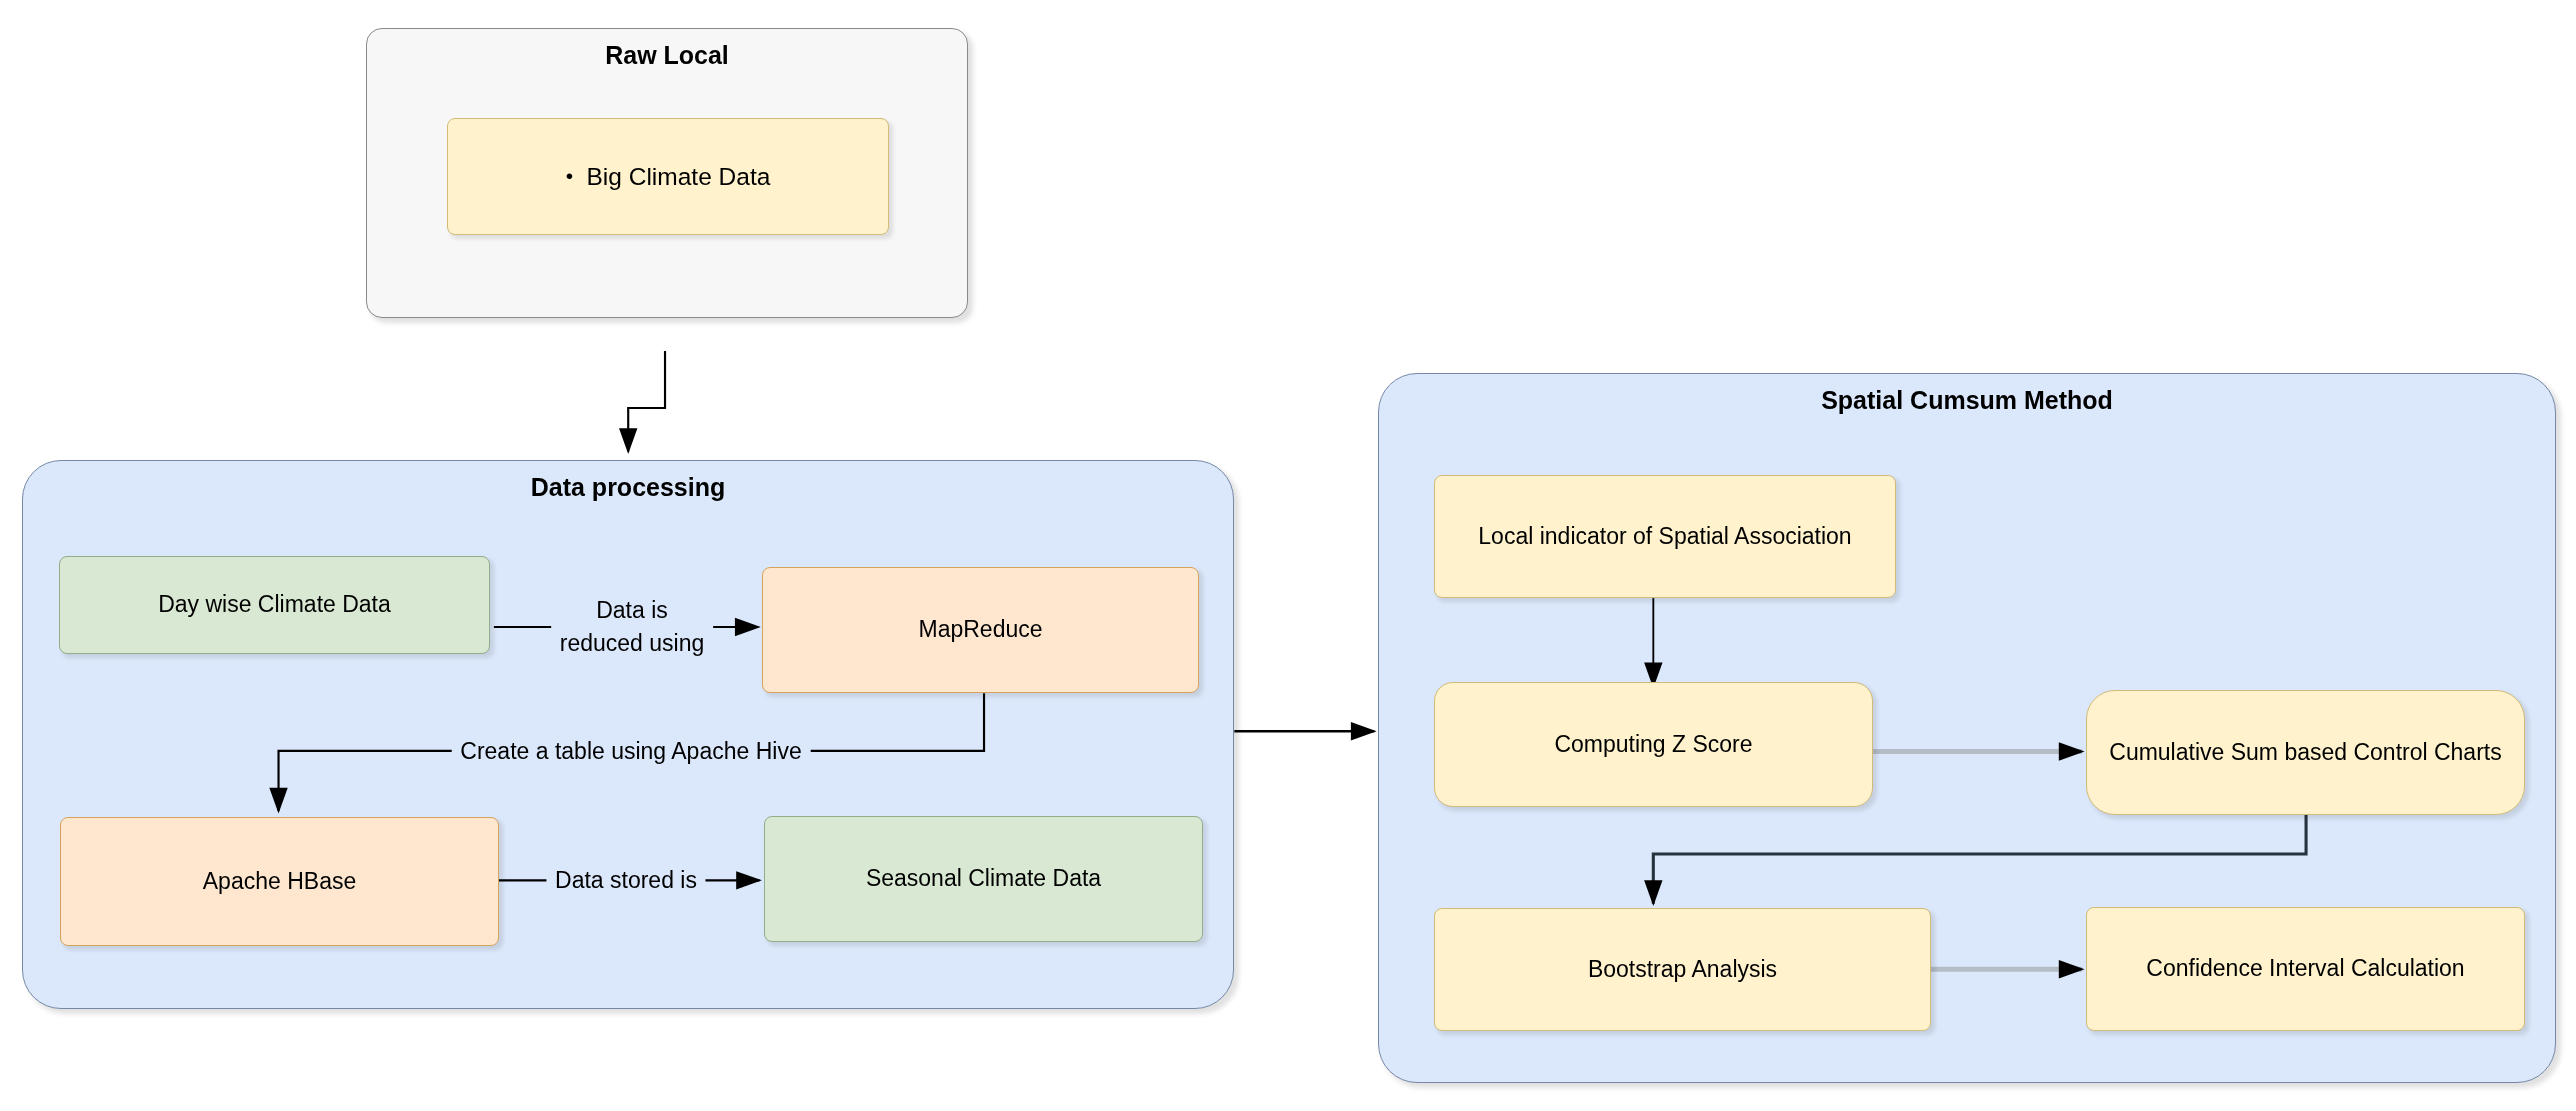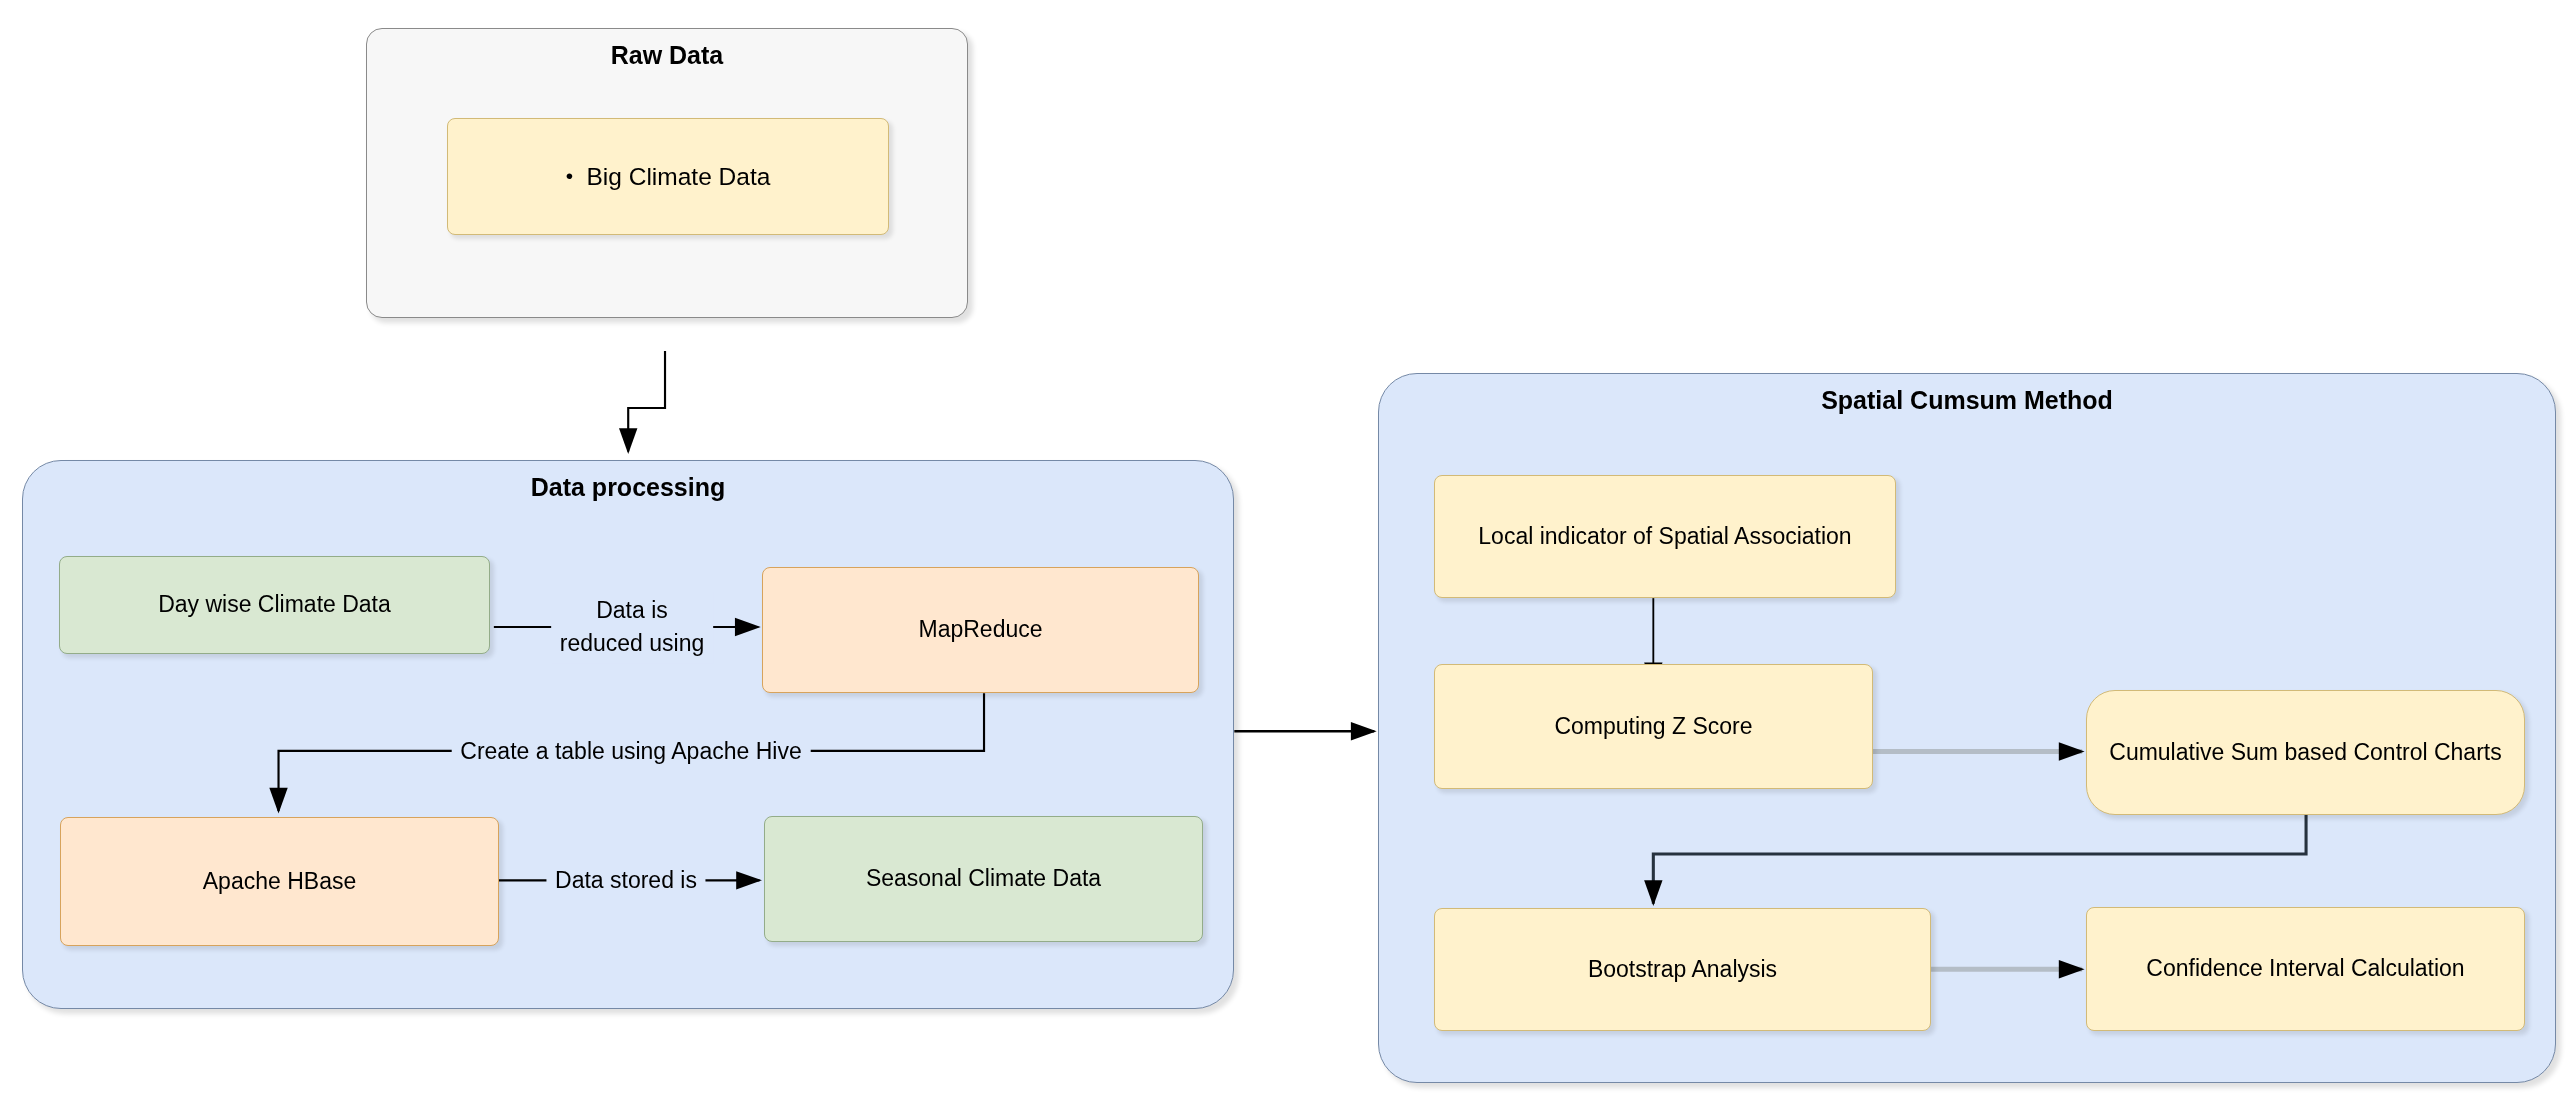--- a/index.html
+++ b/index.html
@@ -31,42 +31,42 @@
   .yellow{background:var(--yellow_fill);border-color:var(--yellow_border);}
   .green {background:var(--green_fill); border-color:var(--green_border);}
   .orange{background:var(--orange_fill);border-color:var(--orange_border);}
 
   .n-big     {left:447px; top:118px; width:442px;height:117px;font-size:24.5px;}
   .n-daywise {left:59px;  top:556px; width:431px;height:98px;}
   .n-mapred  {left:762px;top:567px; width:437px;height:126px;text-align:center;}
   .n-hbase   {left:60px;  top:817px;width:439px;height:129px;align-items:center;}
   .n-seasonal{left:764px;top:816px;width:439px;height:126px;}
   .n-local   {left:1434px;top:475px; width:462px;height:123px;}
-  .n-zscore  {left:1434px;top:664px;width:439px;height:125px;}
+  .n-zscore  {left:1434px;top:682px;width:439px;height:125px;border-radius:19px;}
   .n-cumsum  {left:2086px;top:690px;width:439px;height:125px;border-radius:29px;}
   .n-boot    {left:1434px;top:908px;width:497px;height:123px;}
   .n-conf    {left:2086px;top:907px;width:439px;height:124px;}
 
   .bullet{display:inline-block;margin-right:13.5px;font-size:21px;position:relative;top:-1.8px;}
 
   .edge-label{position:absolute;transform:translate(-50%,-50%);background:var(--blue_fill);
               font-size:23px;text-align:center;line-height:1.45;padding:2.5px 8.6px;white-space:nowrap;}
   .lbl-reduce{left:632px;top:627px;}
   .lbl-hive  {left:631px;top:751px;}
   .lbl-stored{left:626px;top:880px;}
 
   #edges{position:absolute;left:0;top:0;width:2576px;height:1111px;pointer-events:none;}
 </style>
 </head>
 <body>
 
 <div id="canvas">
 
   <div class="container raw">
-    <div class="ctitle">Raw Data</div>
+    <div class="ctitle">Raw Local</div>
   </div>
 
   <div class="container dp">
     <div class="ctitle">Data processing</div>
   </div>
 
   <div class="container spatial">
     <div class="ctitle">Spatial Cumsum Method</div>
   </div>
 

